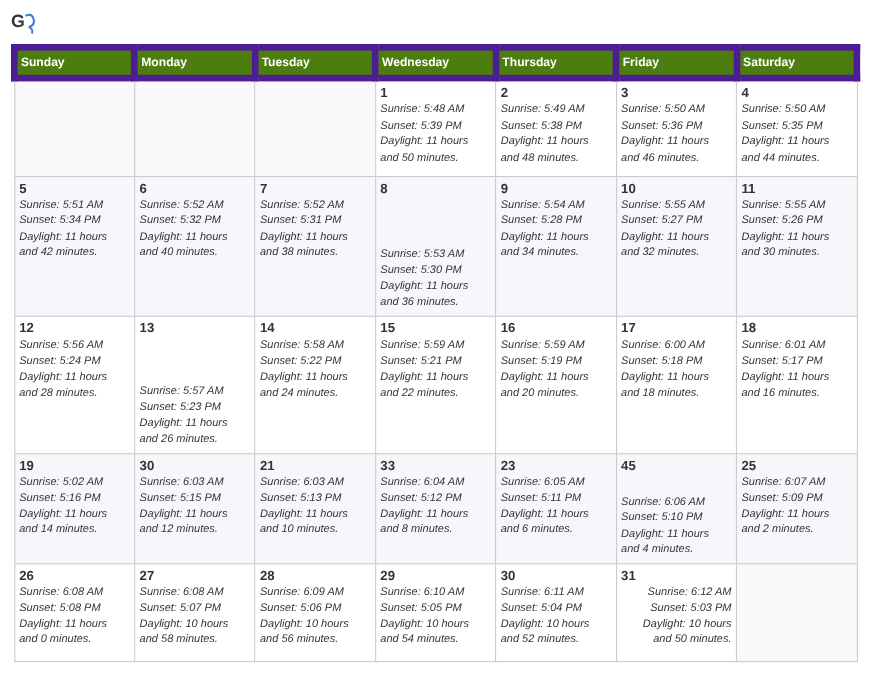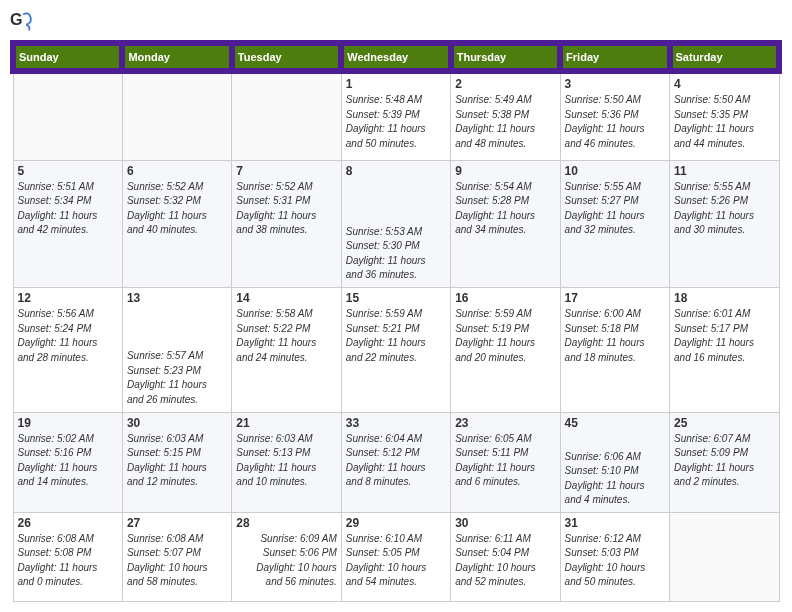--- a/index.html
+++ b/index.html
@@ -322,42 +322,42 @@
           </td>
           <td>
             <div class="cell-day">27</div>
             <div class="cell-info" style="white-space: pre-line;">Sunrise: 6:08 AM
 Sunset: 5:07 PM
 Daylight: 10 hours
 and 58 minutes.</div>
           </td>
           <td>
             <div class="cell-day">28</div>
-            <div class="cell-info" style="white-space: pre-line; text-align: right;">Sunrise: 6:09 AM
+            <div class="cell-info" style="white-space: pre-line;">Sunrise: 6:09 AM
 Sunset: 5:06 PM
 Daylight: 10 hours
 and 56 minutes.</div>
           </td>
           <td>
             <div class="cell-day">29</div>
             <div class="cell-info" style="white-space: pre-line;">Sunrise: 6:10 AM
 Sunset: 5:05 PM
 Daylight: 10 hours
 and 54 minutes.</div>
           </td>
           <td>
             <div class="cell-day">30</div>
             <div class="cell-info" style="white-space: pre-line;">Sunrise: 6:11 AM
 Sunset: 5:04 PM
 Daylight: 10 hours
 and 52 minutes.</div>
           </td>
           <td>
             <div class="cell-day">31</div>
-            <div class="cell-info" style="white-space: pre-line;">Sunrise: 6:12 AM
+            <div class="cell-info" style="white-space: pre-line; text-align: right;">Sunrise: 6:12 AM
 Sunset: 5:03 PM
 Daylight: 10 hours
 and 50 minutes.</div>
           </td>
           <td class="cell-empty"></td>
         </tr>
       </tbody>
   </table>
 </div>
 

